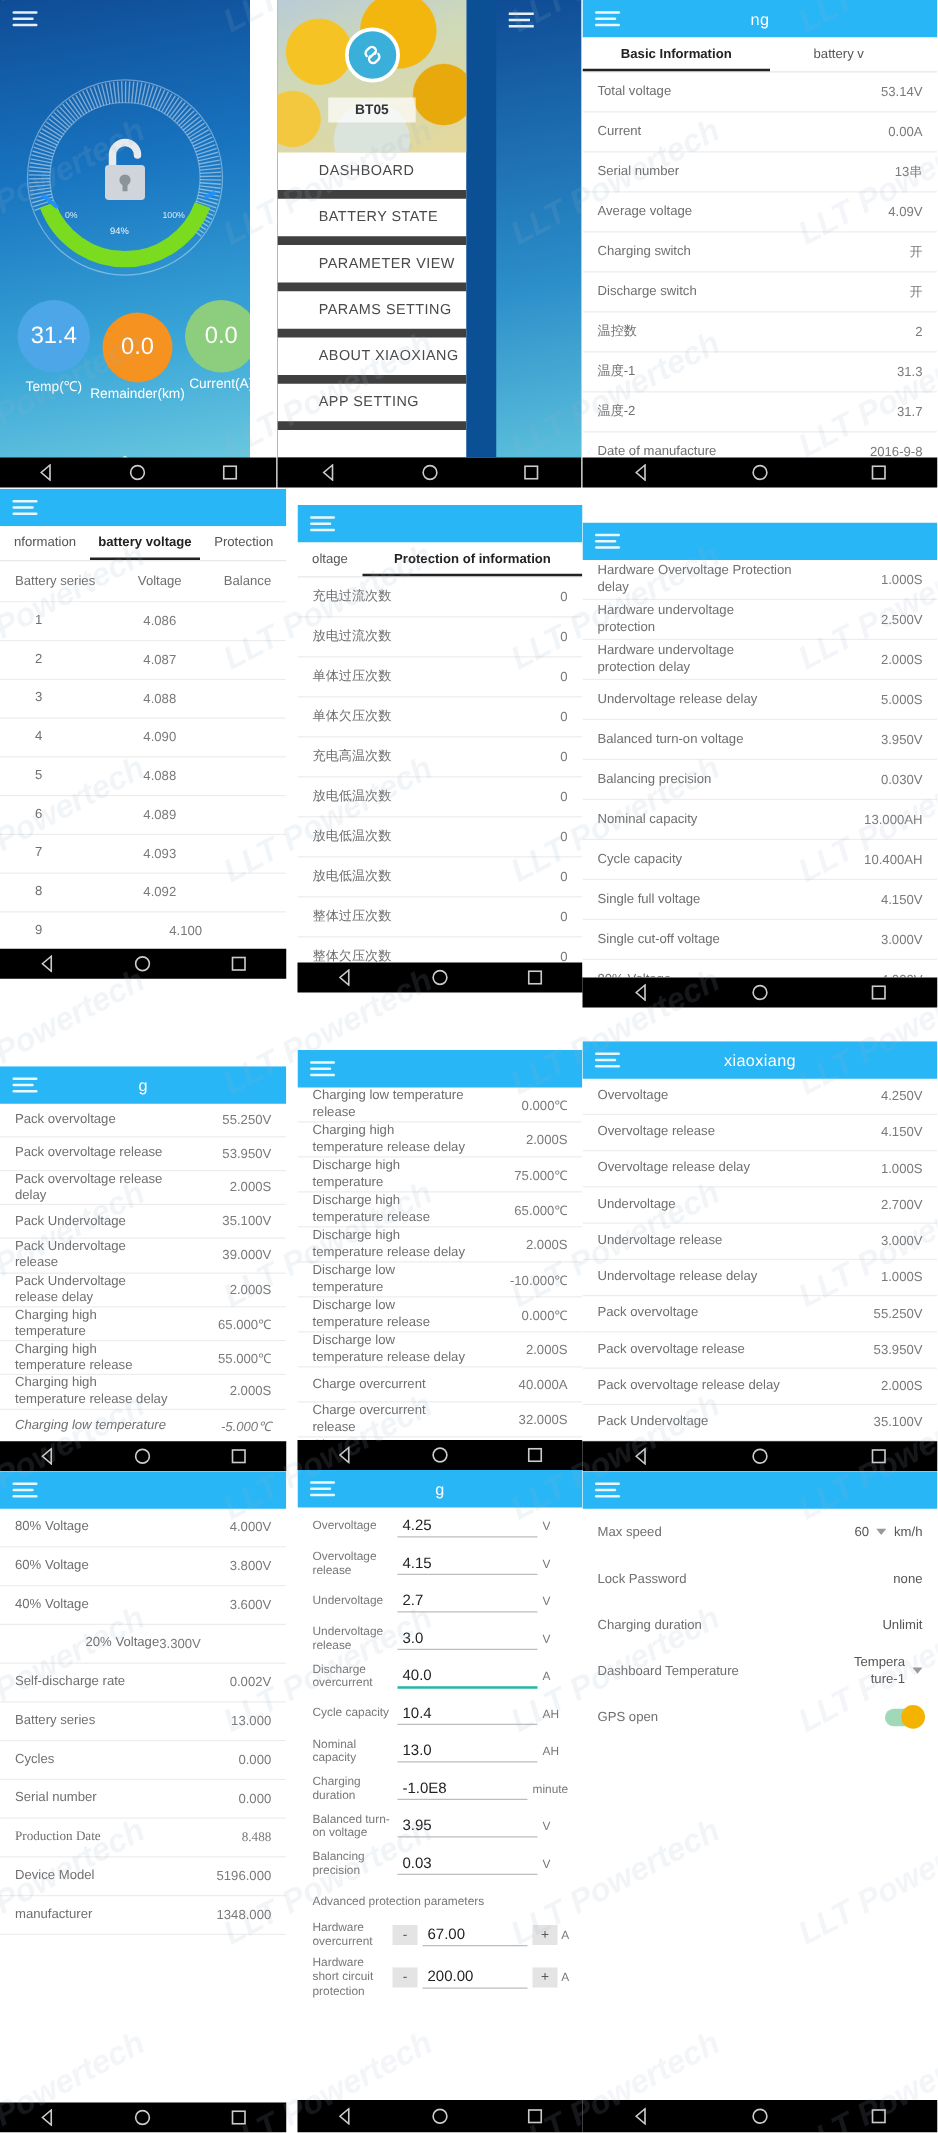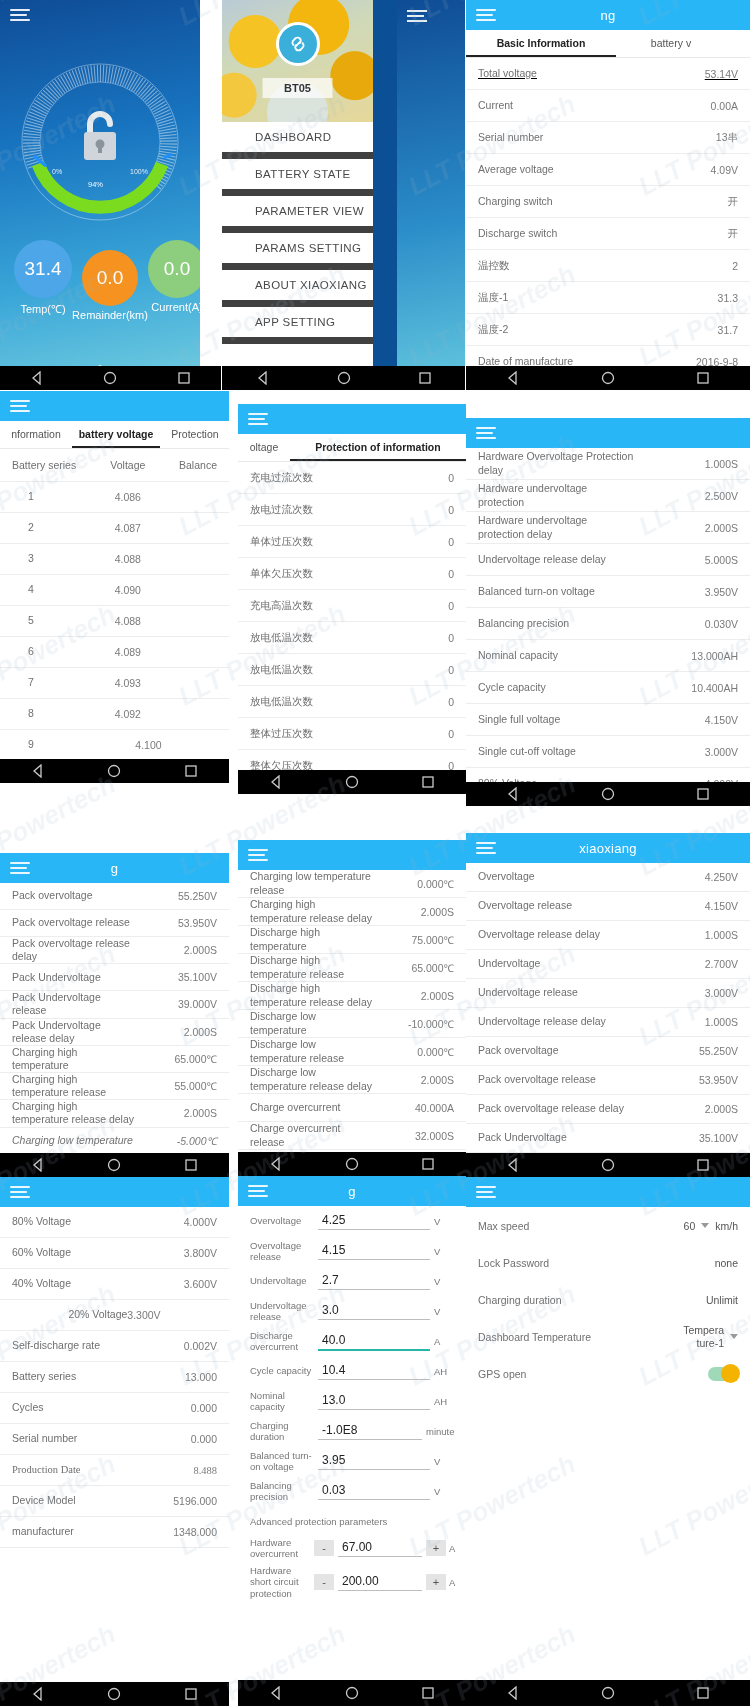--- a/index.html
+++ b/index.html
@@ -386,21 +386,21 @@
           <i></i>
           <i></i>
         </div>
       <div class="apptitle">ng</div>
     </div>
     <div class="tabs">
       <div class="tab active" style="flex:0 0 150px;">Basic Information</div>
       <div class="tab" style="flex:0 0 110px;">battery v</div>
     </div>
     <div class="rows" id="basic-rows">
-        <div class="row" style="min-height: 32px; text-decoration: underline;">
+        <div class="row" style="min-height: 32px;">
           <div class="k">Total voltage</div>
           <div class="v">53.14V</div>
         </div>
         <div class="row" style="min-height: 32px;">
           <div class="k">Current</div>
           <div class="v">0.00A</div>
         </div>
         <div class="row" style="min-height: 32px;">
           <div class="k">Serial number</div>
           <div class="v">13串</div>

